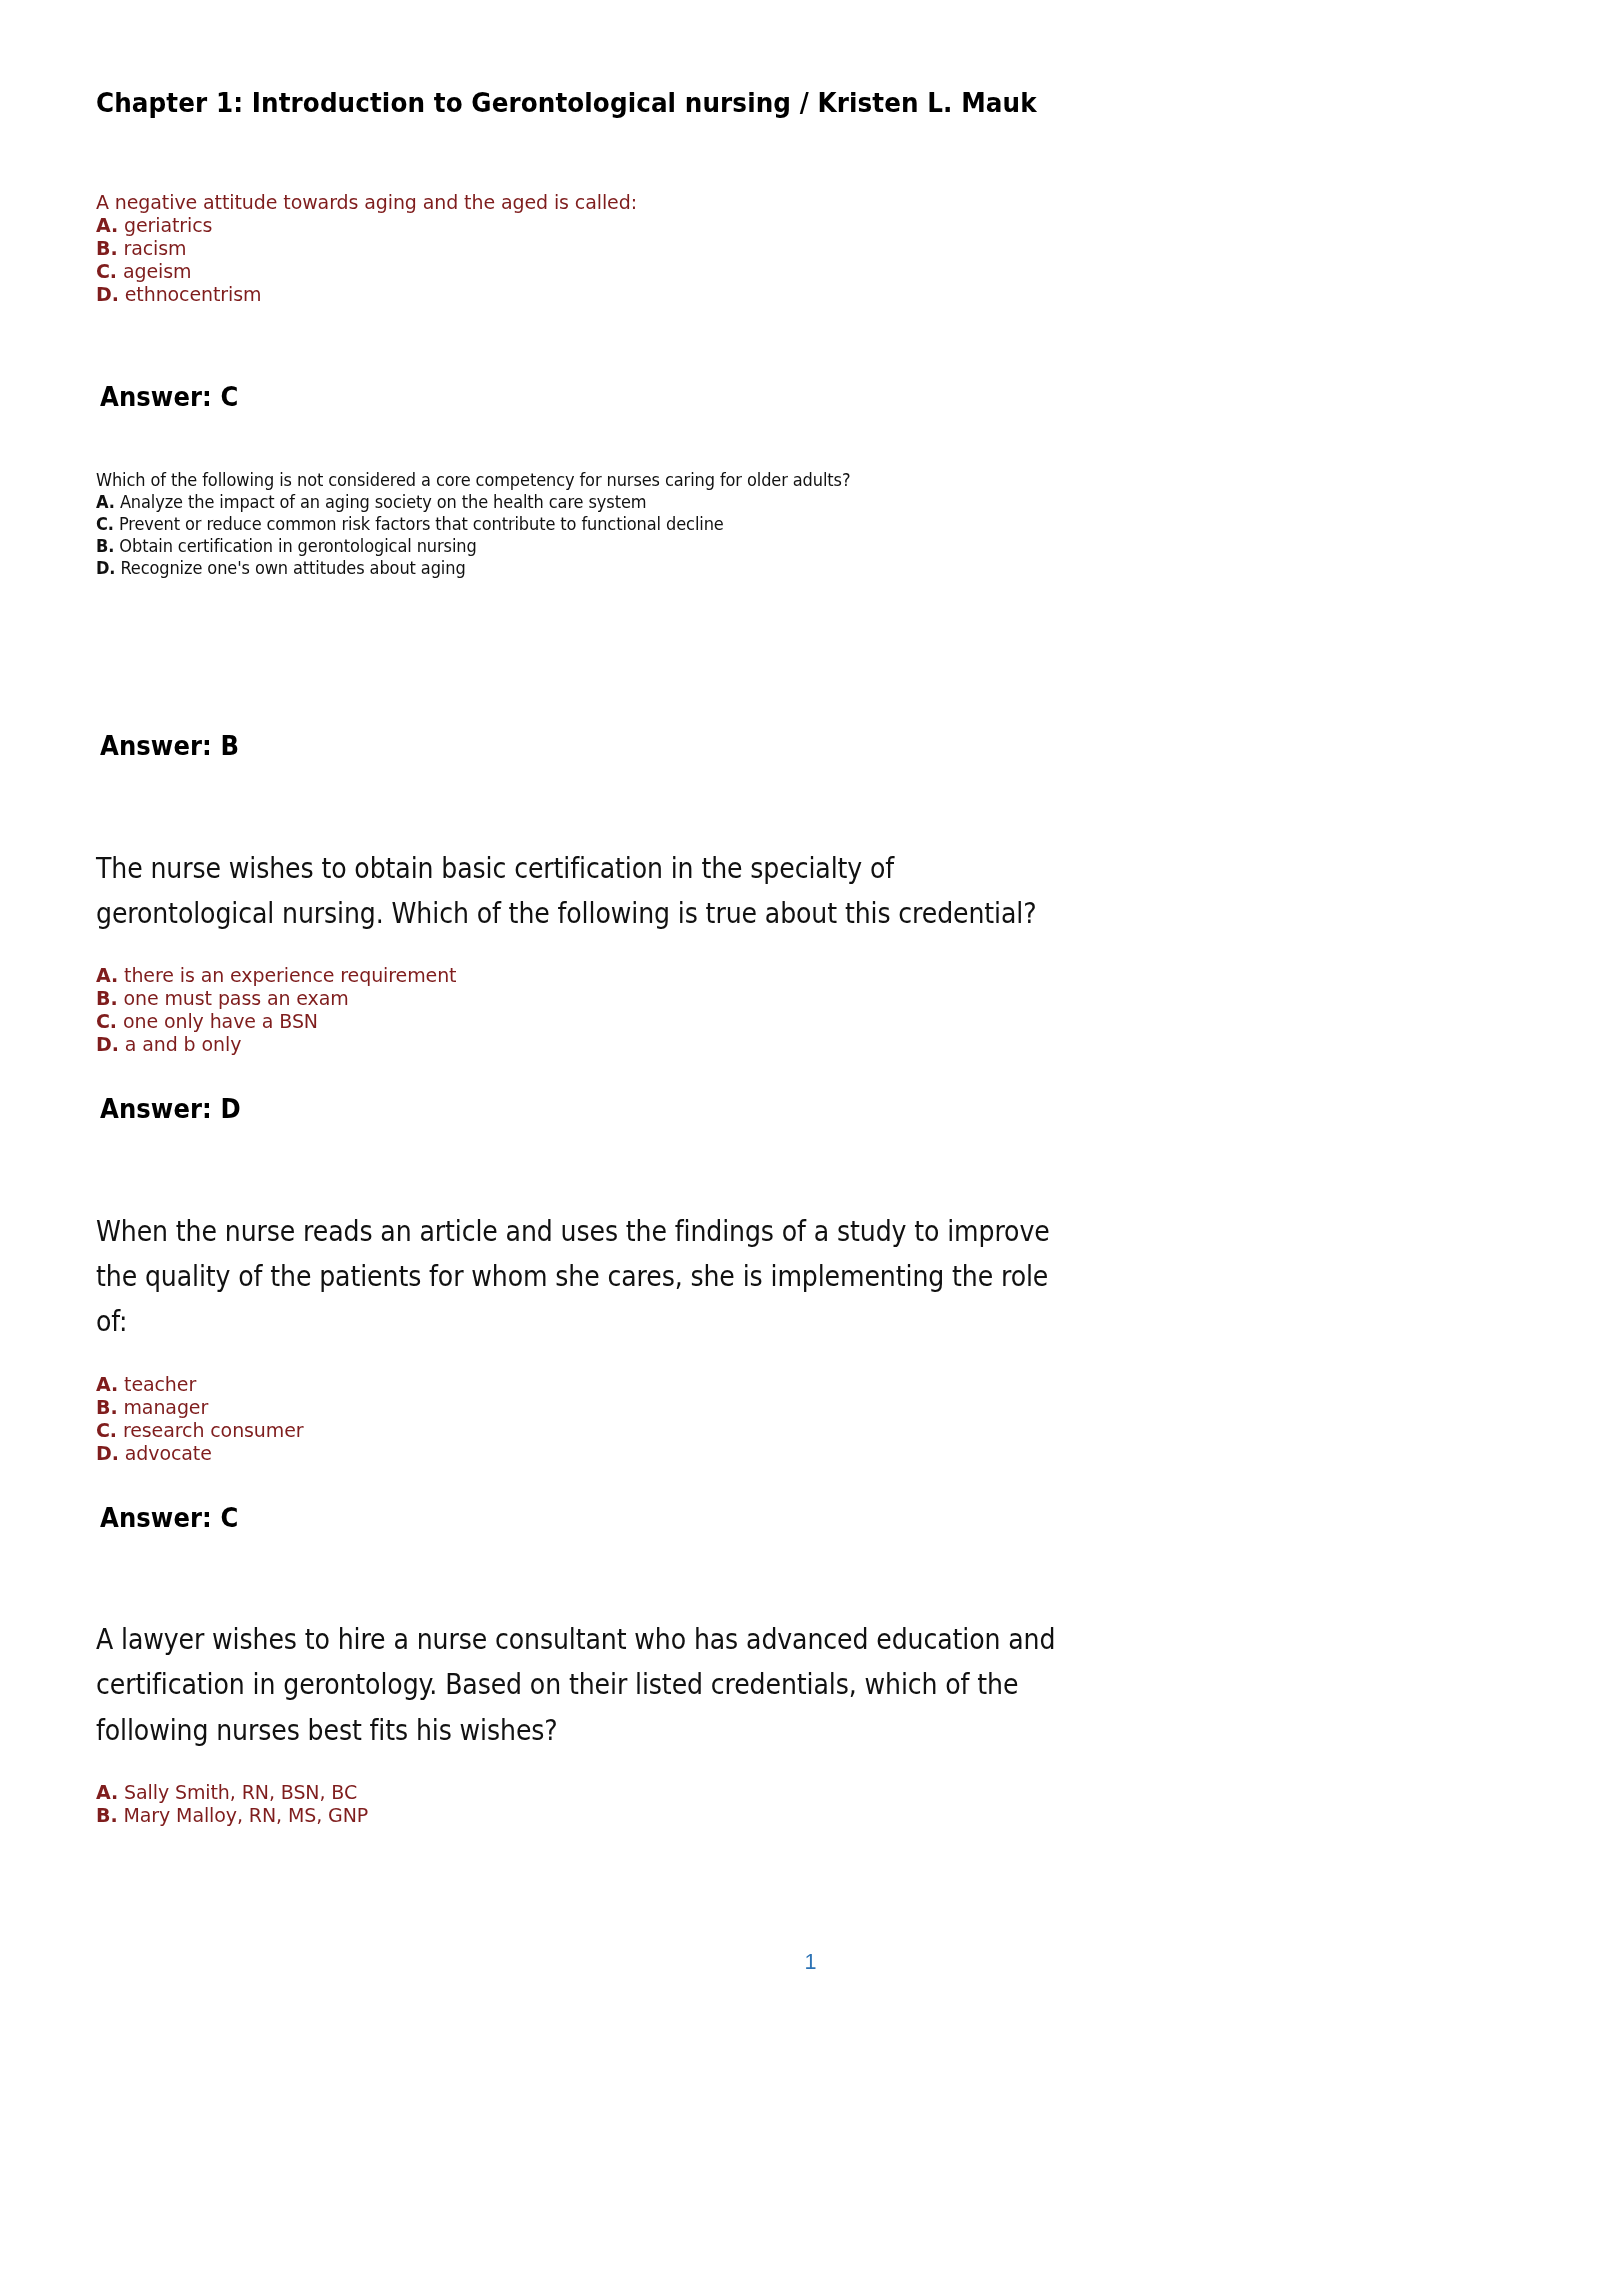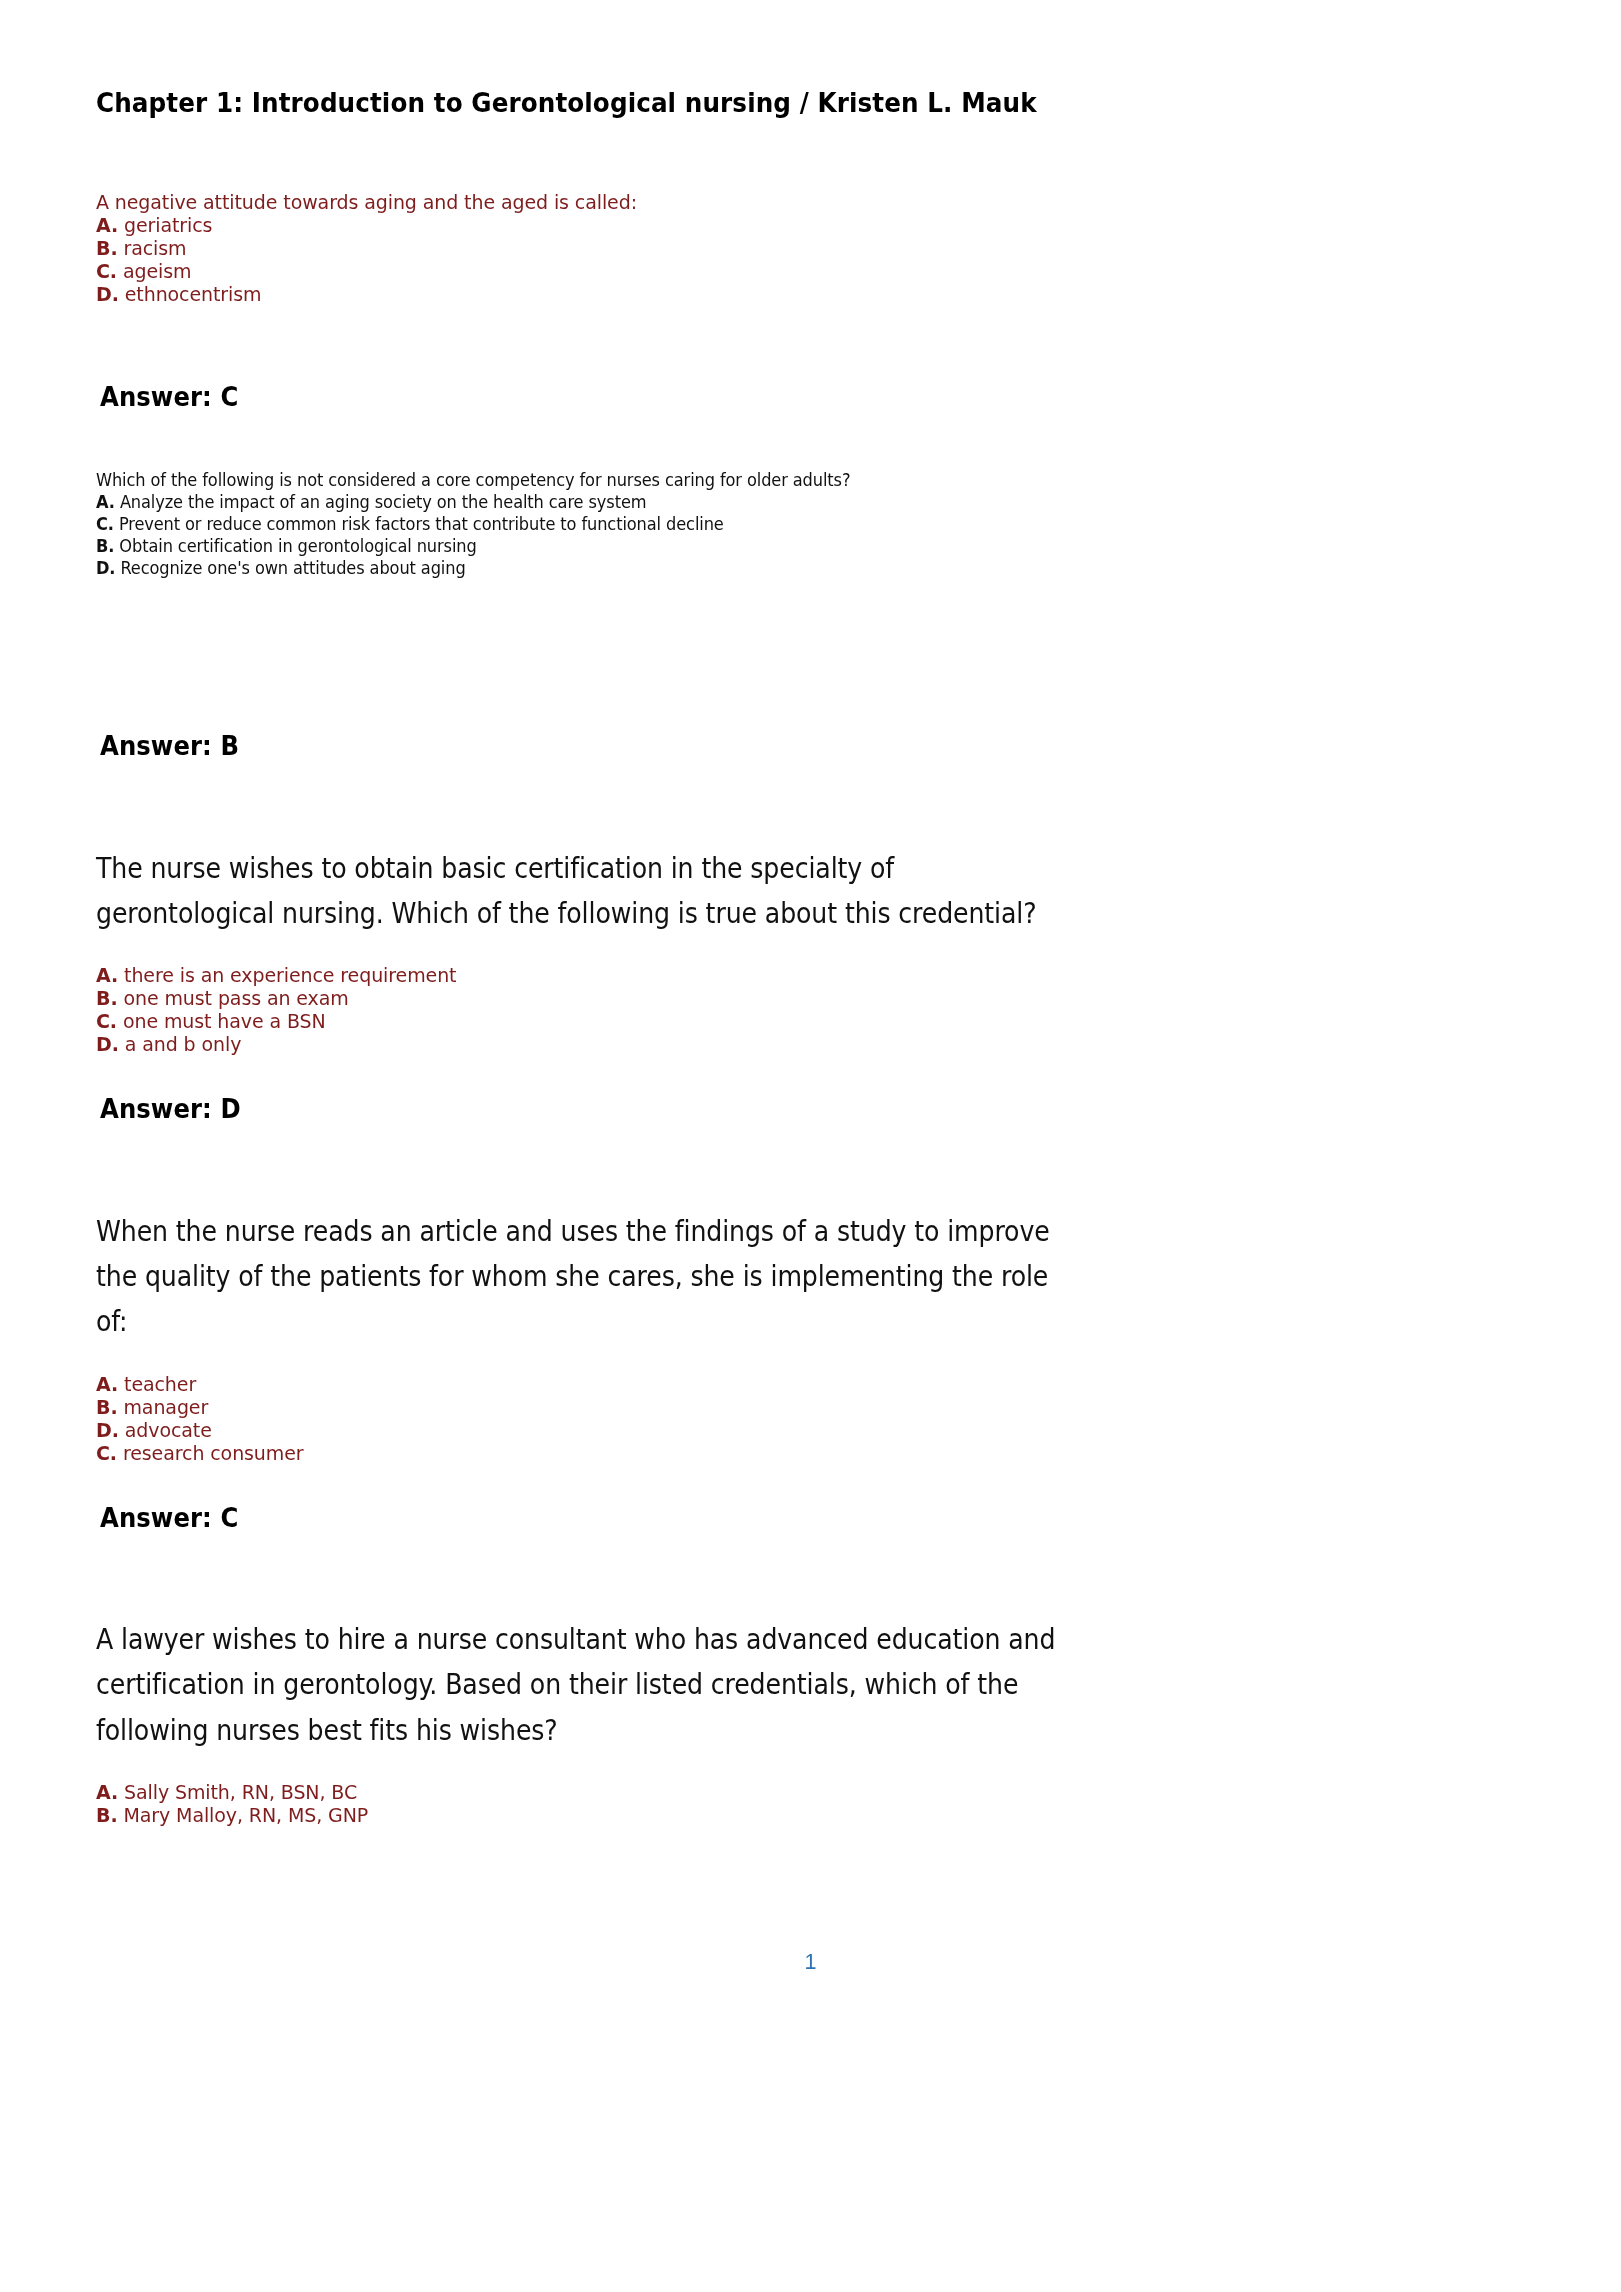--- a/index.html
+++ b/index.html
@@ -122,38 +122,38 @@
 
   <p class="answer">Answer: B</p>
 
   <div class="spacer-md"></div>
 
   <div class="qblock">
     <p class="narrow-stem-wrap">The nurse wishes to obtain basic certification in the specialty of gerontological nursing. Which of the following is true about this credential?</p>
     <div class="wide">
       <p class="opt"><span class="lbl">A.</span> <span>there is an experience requirement</span></p>
       <p class="opt"><span class="lbl">B.</span> <span>one must pass an exam</span></p>
-      <p class="opt"><span class="lbl">C.</span> <span>one must have a BSN</span></p>
+      <p class="opt"><span class="lbl">C.</span> <span>one only have a BSN</span></p>
       <p class="opt"><span class="lbl">D.</span> <span>a and b only</span></p>
     </div>
   </div>
 
   <div class="spacer-sm"></div>
 
   <p class="answer">Answer: D</p>
 
   <div class="spacer-md"></div>
 
   <div class="qblock">
     <p class="narrow-stem-wrap">When the nurse reads an article and uses the findings of a study to improve the quality of the patients for whom she cares, she is implementing the role of:</p>
     <div class="wide">
       <p class="opt"><span class="lbl">A.</span> <span>teacher</span></p>
       <p class="opt"><span class="lbl">B.</span> <span>manager</span></p>
+      <p class="opt"><span class="lbl">C.</span> <span>research consumer</span></p>
       <p class="opt"><span class="lbl">D.</span> <span>advocate</span></p>
-      <p class="opt"><span class="lbl">C.</span> <span>research consumer</span></p>
     </div>
   </div>
 
   <div class="spacer-sm"></div>
 
   <p class="answer">Answer: C</p>
 
   <div class="spacer-md"></div>
 
   <div class="qblock">

